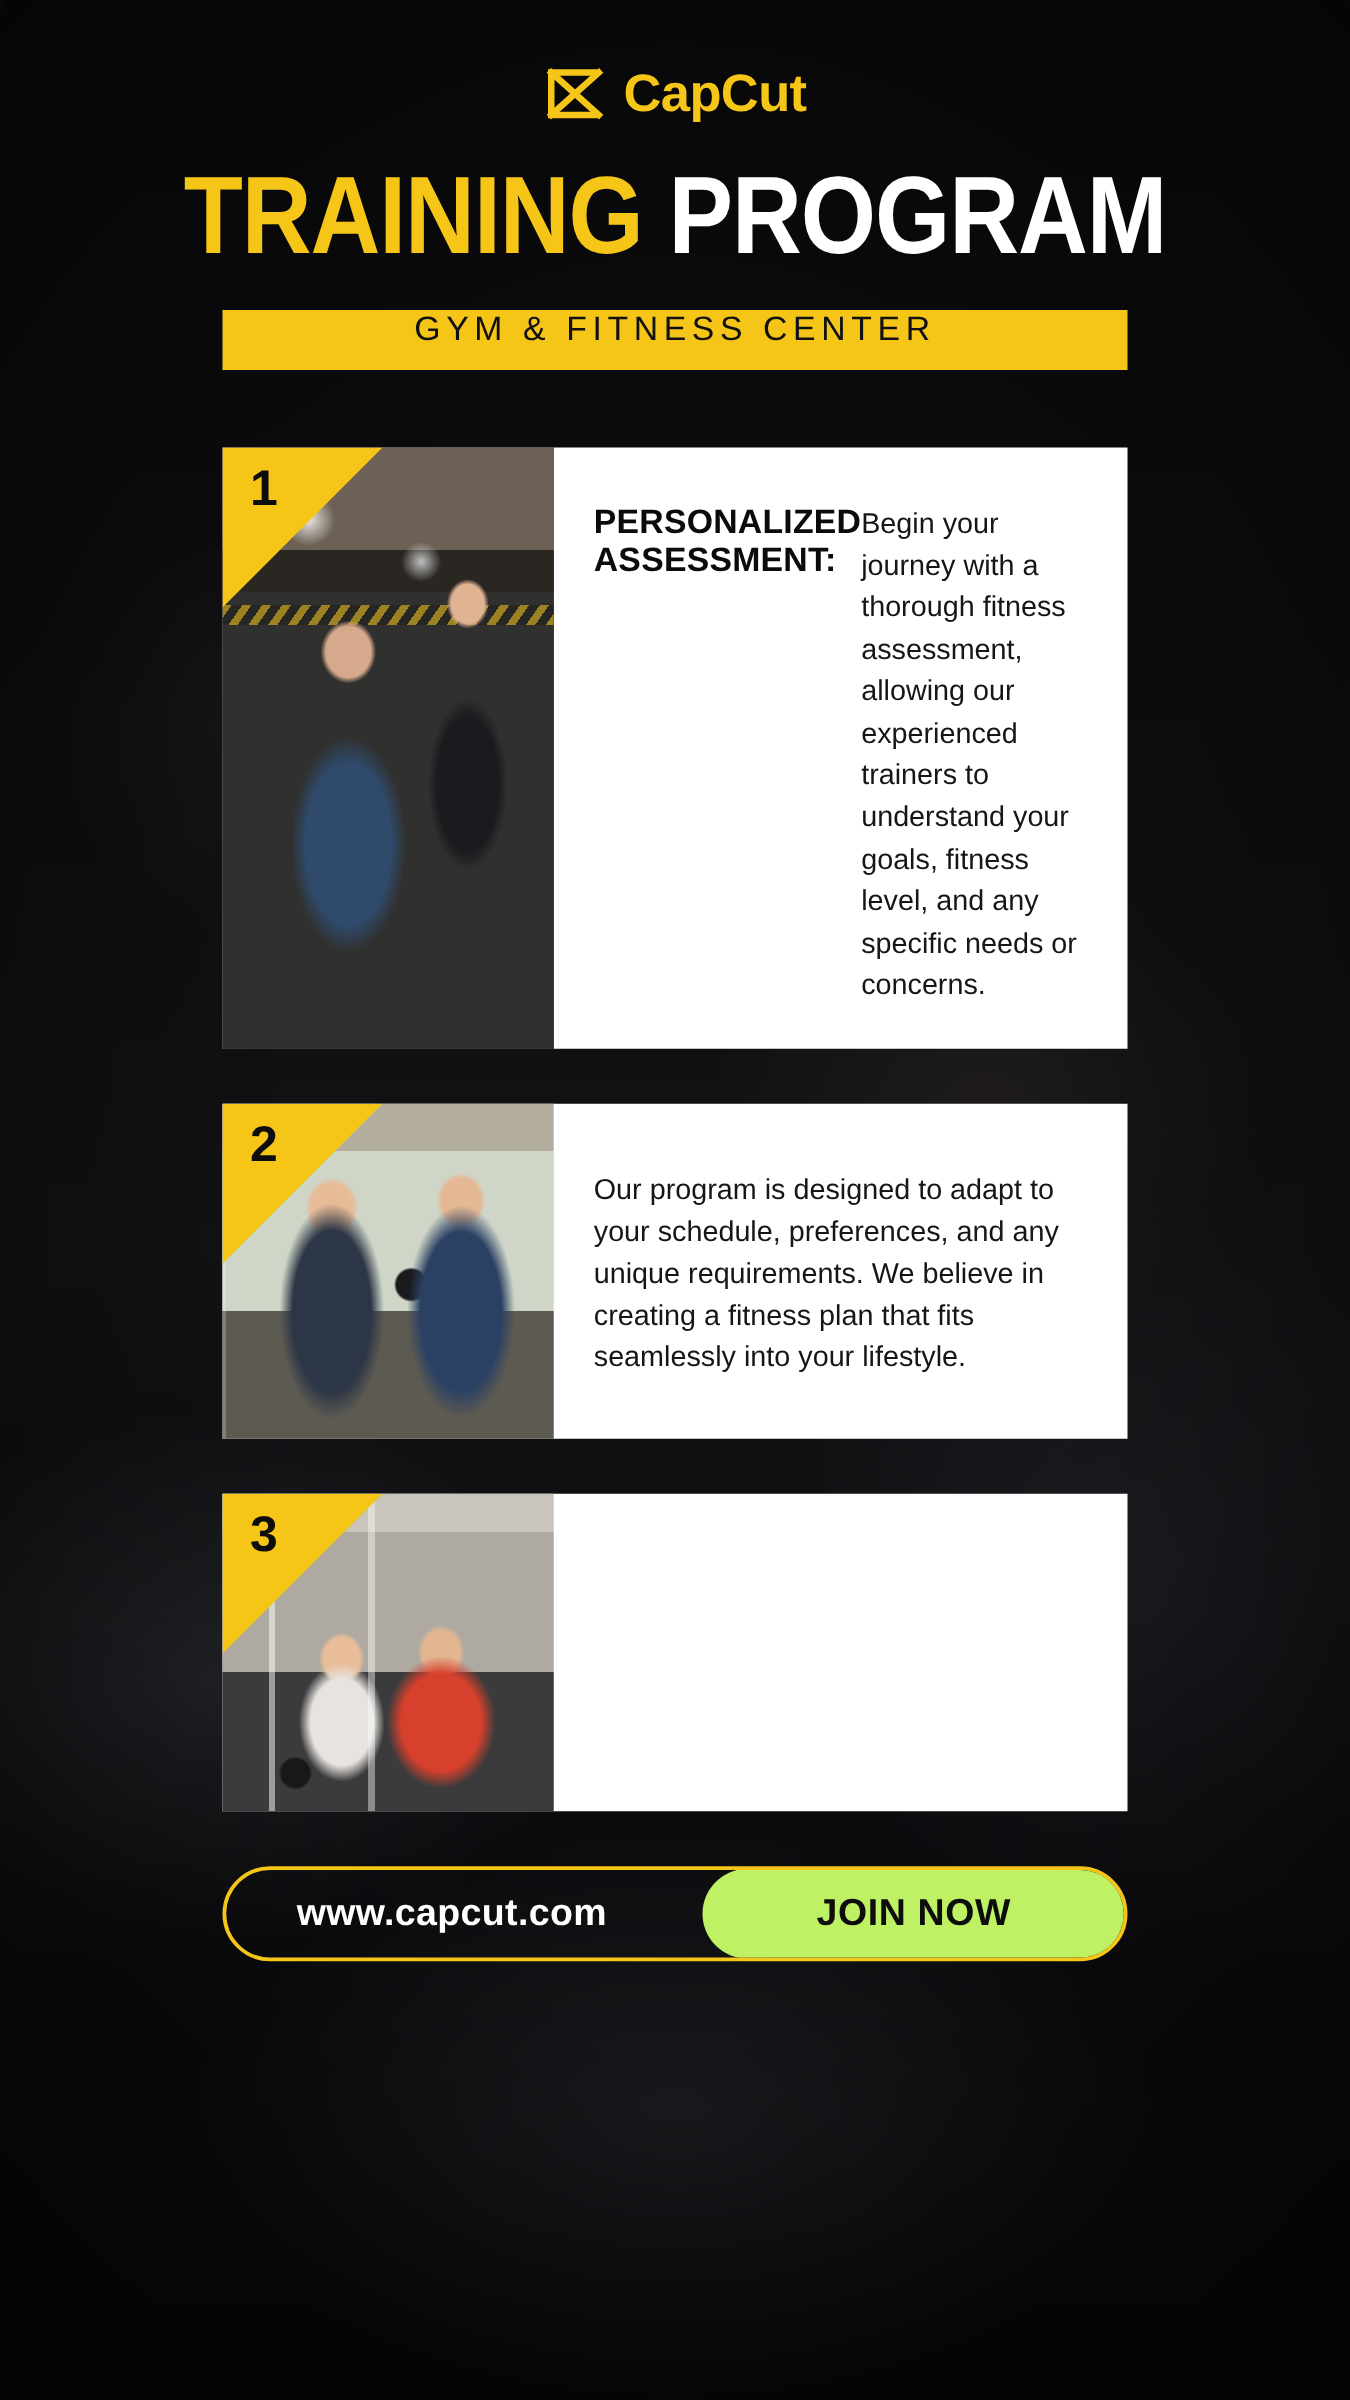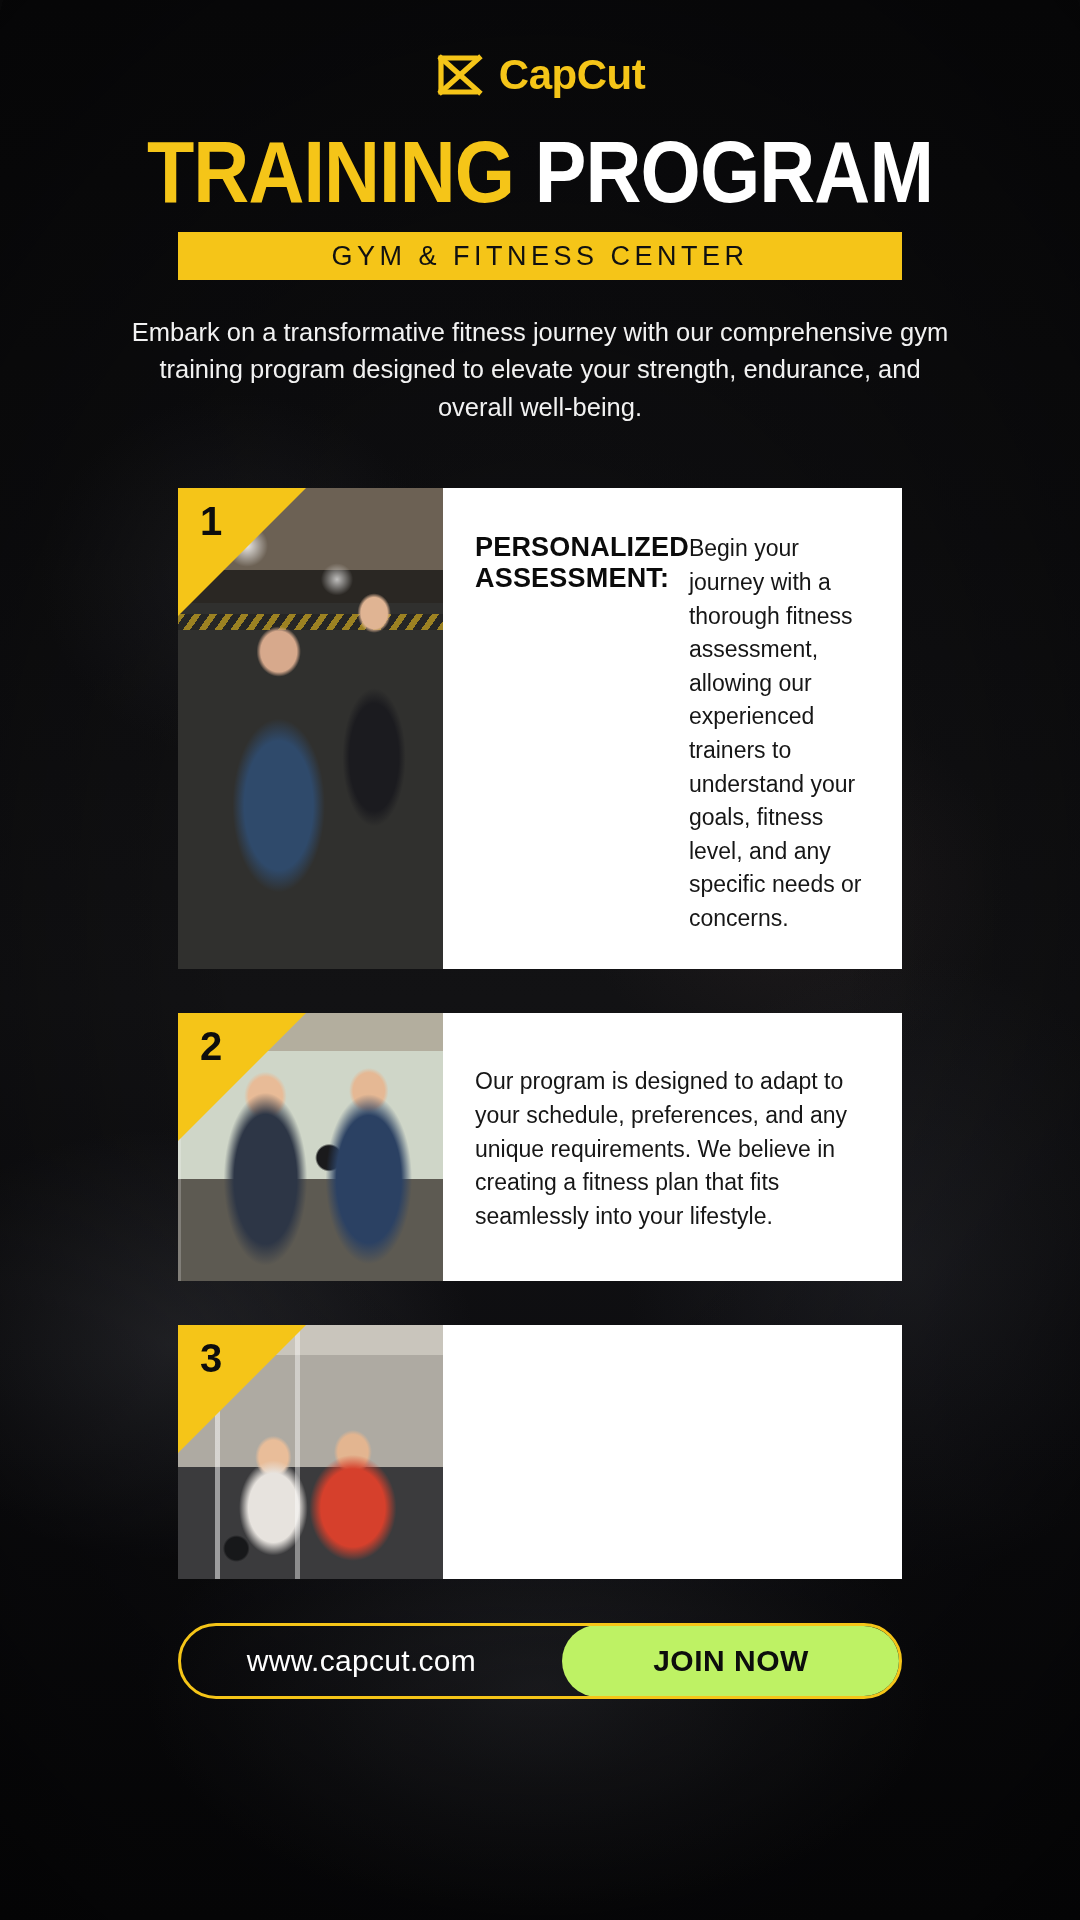--- a/index.html
+++ b/index.html
@@ -65,24 +65,24 @@
     line-height:1;
     letter-spacing:-1px;
     transform:scaleX(0.88);
     white-space:nowrap;
   }
   .title .t-yellow { color:#F5C518; }
   .title .t-white  { color:#ffffff; }
 
   
   .subbar {
-    margin:16px auto 0;
+    margin:32px auto 0;
     width:724px; height:48px;
     background:#F5C518;
-    display:flex; align-items:center; justify-content:center;
+    display:flex; align-items:flex-start; justify-content:center;
   }
   .subbar span {
     color:#111;
     font-size:27px;
     font-weight:500;
     letter-spacing:4.5px;
   }
 
   
   .intro {
@@ -217,21 +217,21 @@
     display:flex;
     align-items:stretch;
     overflow:hidden;
     background:transparent;
   }
   .footer-url {
     flex:1;
     display:flex; align-items:center; justify-content:center;
     color:#ffffff;
     font-size:30px;
-    font-weight:normal;
+    font-weight:bold;
     letter-spacing:.3px;
     padding-right:20px;
   }
   .footer-cta {
     width:338px;
     background:#bef264;
     display:flex; align-items:center; justify-content:center;
     border-radius:36px 36px 36px 36px;
     color:#0d0d0d;
     font-size:30px;
@@ -266,21 +266,20 @@
     </div>
 
     <div class="title">
       <span class="t-yellow">TRAINING</span><span class="t-white">&nbsp;</span><span class="t-white">PROGRAM</span>
     </div>
 
     <div class="subbar">
       <span>GYM &amp; FITNESS CENTER</span>
     </div>
 
-    <p class="intro">Embark on a transformative fitness journey with our comprehensive gym training program designed to elevate your strength, endurance, and overall well-being.</p>
 
     <div class="cards">
 
       <div class="card c1">
         <div class="card-media ph1">
           <div class="corner-tri"></div>
           <div class="corner-num">1</div>
         </div>
         <div class="card-body">
           <div class="card-title">PERSONALIZED ASSESSMENT:</div>

